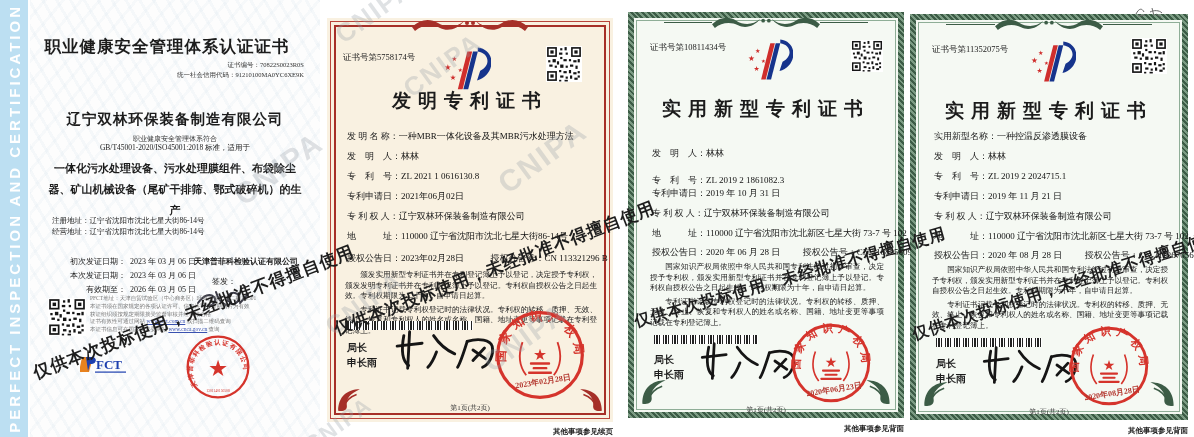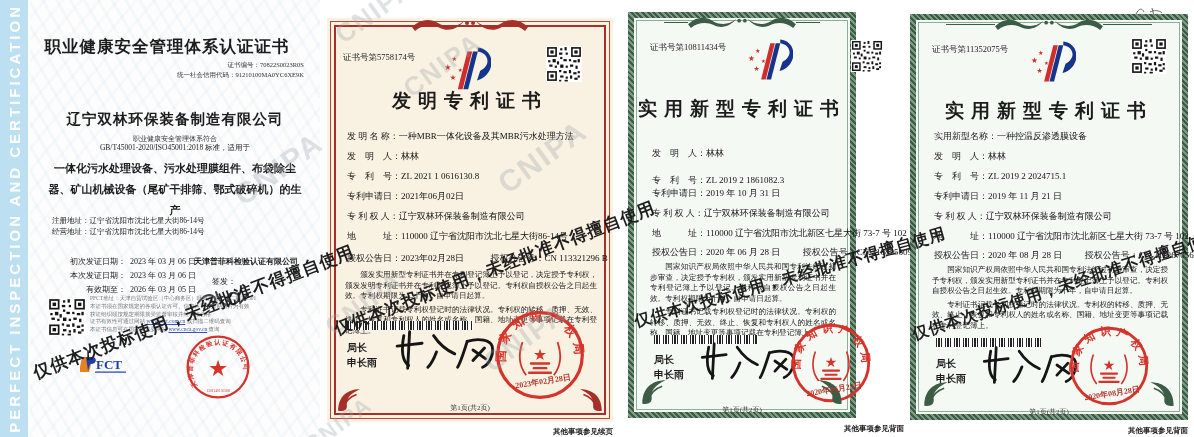--- a/index.html
+++ b/index.html
@@ -10,21 +10,21 @@
   .sidebar{left:0;top:0;width:28px;height:437px;background:#bcdff2;display:flex;align-items:center;justify-content:center;}
   .sidebar span{writing-mode:vertical-rl;transform:rotate(180deg);color:#fff;
     font-family:"Liberation Sans",sans-serif;font-weight:bold;font-size:15px;letter-spacing:3px;white-space:nowrap;}
   
   .paper1{left:30px;top:0;width:290px;height:437px;background:#fdfdfd;
     background-image:repeating-linear-gradient(60deg,rgba(203,220,232,.16) 0 3px,transparent 3px 12px),
                      repeating-linear-gradient(-50deg,rgba(203,220,232,.13) 0 3px,transparent 3px 14px);}
   .paper2{left:327px;top:18px;width:286px;height:404px;background:#f9f1e1;}
   .frame2a{inset:3px;border:1px solid #b8453c;}
   .frame2b{inset:7px;border:2px solid #a62f28;}
-  .paper3{left:628px;top:12px;width:228px;height:406px;background:#f5f9f3;box-sizing:border-box;
+  .paper3{left:628px;top:12px;width:276px;height:406px;background:#f5f9f3;box-sizing:border-box;
     border:6px solid;border-image:repeating-linear-gradient(45deg,#3c5c46 0 2px,#7c9c84 2px 4px) 6;}
   .paper4{left:910px;top:14px;width:278px;height:406px;background:#f5f9f3;box-sizing:border-box;
     border:6px solid;border-image:repeating-linear-gradient(45deg,#3c5c46 0 2px,#7c9c84 2px 4px) 6;}
   .innerline{inset:2px;border:1px solid #8fae97;}
   
   .c1-title{left:0;right:16px;top:36px;text-align:center;font-size:16.5px;font-weight:bold;letter-spacing:1px;}
   .c1-nums{right:16px;top:60px;text-align:right;font-size:6.5px;color:#333;line-height:10px;}
   .c1-attest{left:0;right:0;top:100px;text-align:center;font-size:7px;color:#333;}
   .c1-company{left:0;right:0;top:110px;text-align:center;font-size:14.5px;font-weight:bold;letter-spacing:1px;}
   .c1-sys{left:0;right:0;top:134px;text-align:center;font-size:7px;color:#333;}

